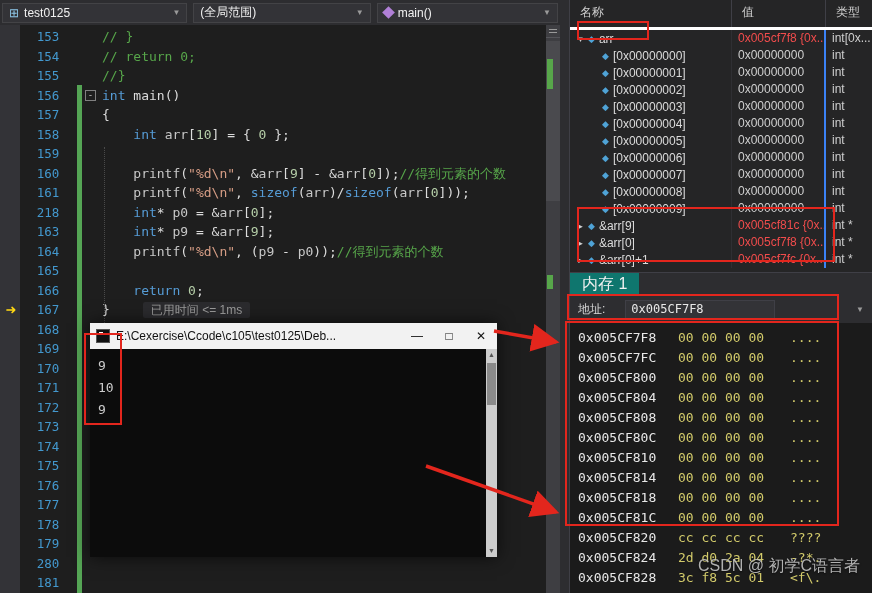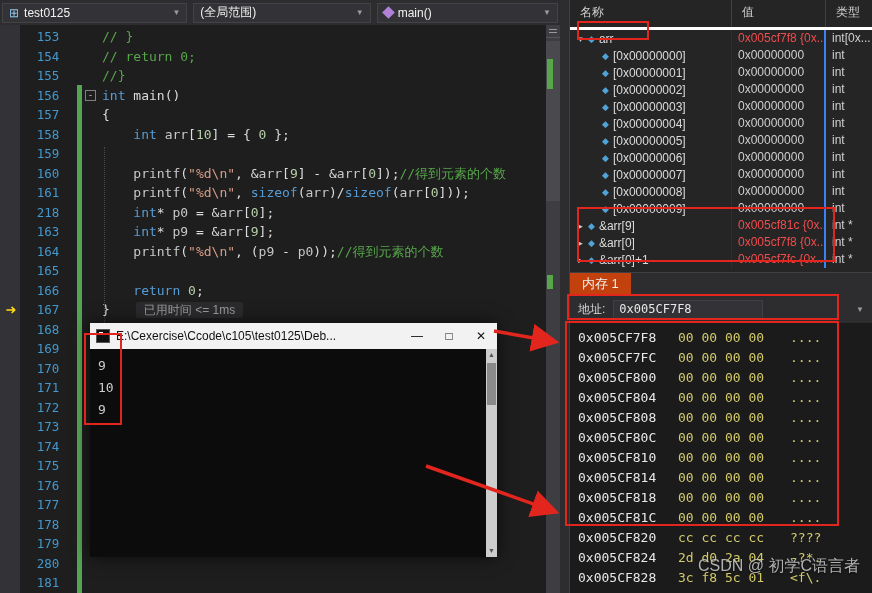--- a/index.html
+++ b/index.html
@@ -19,21 +19,21 @@
 #changebar{position:absolute;left:77px;top:60px;width:5px;height:508px;background:#55a555}
 #gutter{position:absolute;left:0;top:2px;width:76px}
 .lnrow{height:19.5px;display:flex;align-items:center}
 .acell{width:22px;text-align:center;font-size:13px;color:#ffd814;line-height:19.5px}
 .lnum{flex:1;text-align:center;color:#4398ce;font-size:12.5px;font-family:"DejaVu Sans Mono","Liberation Mono",monospace;padding-right:2px}
 #code{position:absolute;left:84px;top:2px;right:14px}
 .cline{height:19.5px;line-height:19.5px;white-space:pre;font-family:"DejaVu Sans Mono","Liberation Mono",monospace;font-size:13px;padding-left:18px;position:relative;overflow:hidden}
 .fold{position:absolute;left:1px;top:4px;width:11px;height:11px;border:1px solid #808080;color:#c8c8c8;font-size:9px;line-height:9px;text-align:center;background:#1e1e1e}
 .tk-k{color:#569cd6}.tk-p{color:#dcdcdc}.tk-v{color:#c8c8c8}.tk-f{color:#dcdcdc}
 .tk-n{color:#b5cea8}.tk-s{color:#d69d85}.tk-c{color:#57a64a}
-.perftip{color:#9b9b9b;font-size:12px;font-family:"Liberation Sans",sans-serif;margin-left:26px;background:#2b2b2e;padding:1px 8px;border-radius:2px}
+.perftip{color:#9b9b9b;font-size:12px;font-family:"Liberation Sans",sans-serif;margin-left:33px;background:#2b2b2e;padding:1px 8px;border-radius:2px}
 #indent-guide{position:absolute;left:104px;top:122px;height:176px;border-left:1px dotted #4a4a4a}
 #vscroll{position:absolute;right:0;top:0;width:14px;height:568px;background:#3e3e42}
 #vscroll .grip{height:13px;border-bottom:1px solid #55555a;display:flex;flex-direction:column;justify-content:center;align-items:center;gap:2px}
 #vscroll .grip i{display:block;width:8px;height:1px;background:#9a9a9a}
 #sbthumb{position:absolute;left:0;top:16px;width:14px;height:160px;background:#4a4a4e}
 .sbmark{position:absolute;left:1px;width:6px;background:#57a64a}
 #sbm1{top:34px;height:30px}#sbm2{top:250px;height:14px}
 
 
 #splitter{position:absolute;left:560px;top:0;width:10px;height:593px;background:#2d2d30;z-index:2;border-right:1px solid #3f3f46}
@@ -49,22 +49,22 @@
 .wexp{width:13px;flex:none;text-align:center;color:#d0d0d0;font-size:9px}
 .wdiamond{color:#4fa3d6;font-size:9px;margin:0 4px 0 1px;flex:none}
 .wlabel{color:#dcdcdc;white-space:nowrap}
 .wval{width:94px;height:100%;line-height:17px;color:#cfcfcf;padding-left:6px;border-right:2px solid #3b82f6;white-space:nowrap;overflow:hidden}
 .wval.red{color:#f14c4c}
 .wtype{width:46px;height:100%;line-height:17px;padding-left:6px;color:#cfcfcf;white-space:nowrap;overflow:hidden}
 
 
 #memory{position:absolute;left:570px;top:272px;width:302px;height:321px;background:#1b1b1b;border-top:1px solid #3f3f46;z-index:1}
 #mem-tabbar{height:22px;background:#2d2d30;display:flex;align-items:center}
-#mem-tab{font-size:13px;color:#f0f0f0;padding:3px 12px;background:#c2410c;height:100%;display:flex;align-items:center}
-#mem-addrbar{height:28px;background:#2d2d30;display:flex;align-items:center;padding:0 8px;gap:8px}
+#mem-tab{font-size:16px;color:#f0f0f0;padding:3px 12px;background:#0f766e;height:100%;display:flex;align-items:center}
+#mem-addrbar{height:28px;background:#2d2d30;display:flex;align-items:center;padding:0 8px;gap:20px}
 #mem-addr-label{font-size:12px;color:#d8d8d8;flex:none}
 #mem-addr-input{width:150px;height:19px;background:#333337;border:1px solid #3f3f46;color:#e8e8e8;font-family:"DejaVu Sans Mono","Liberation Mono",monospace;font-size:12px;padding:0 5px}
 #mem-addrbar .caret{margin-left:auto;color:#9a9a9a;font-size:8px}
 #mem-rows{position:absolute;left:0;top:52px;right:0;bottom:0;background:#1b1b1b;padding-top:2px}
 .mrow{height:20px;display:flex;align-items:center;font-family:"DejaVu Sans Mono","Liberation Mono",monospace;font-size:13px}
 .maddr{width:108px;padding-left:8px;color:#e8e8e8;flex:none}
 .mbytes{width:112px;color:#d3cb6b;flex:none}
 .mascii{color:#d3cb6b}
 
 

